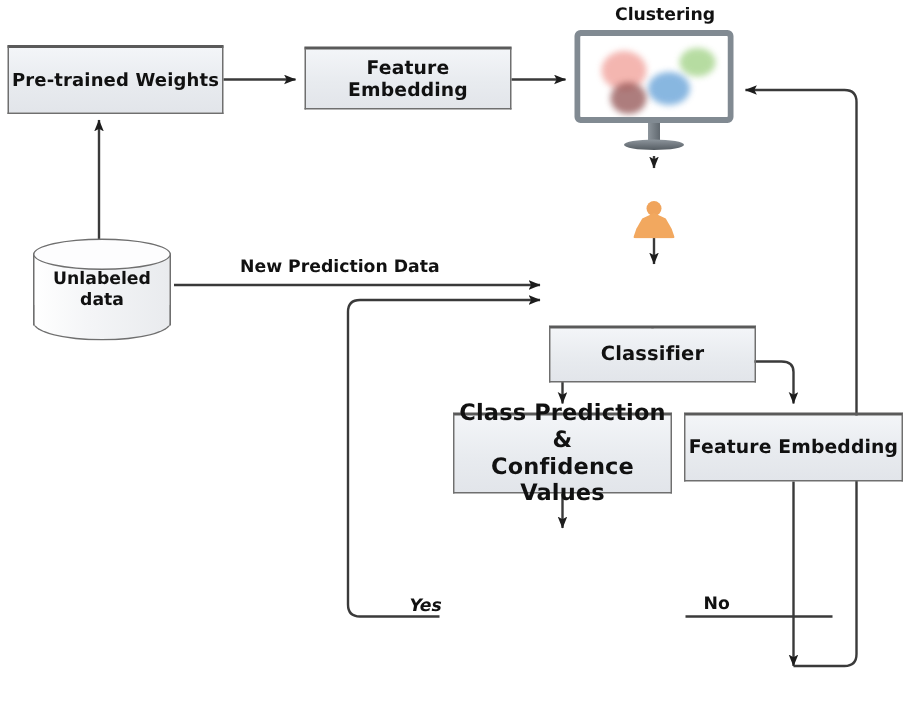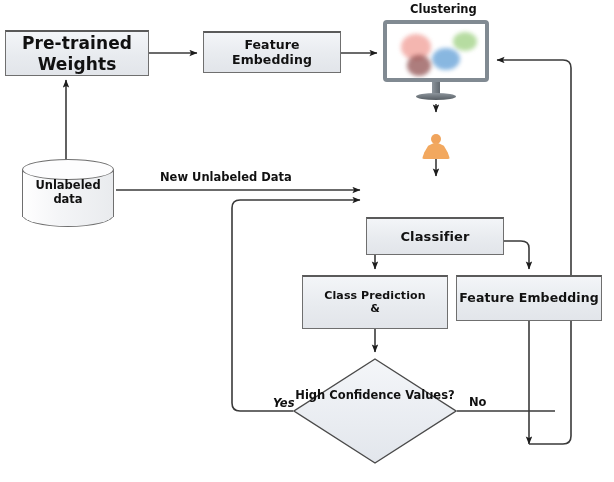--- a/index.html
+++ b/index.html
@@ -10,25 +10,25 @@
 
   .node{position:absolute;box-sizing:border-box;
         display:flex;align-items:center;justify-content:center;
         text-align:center;
         border:1px solid #6f6f6f;
         border-top:2px solid #5a5a5a;
         background:linear-gradient(180deg,#f3f5f8 0%,#e8ebef 55%,#e2e5ea 100%);
         color:#111;font-weight:bold;letter-spacing:.1px;}
   .node span{display:block;line-height:1.18;}
 
-  #n-pretrained{left:5px;  top:30px;  width:144px; height:46px; font-size:17px;}
+  #n-pretrained{left:5px;  top:30px;  width:144px; height:46px; font-size:12px;}
   #n-featemb1 {left:203px; top:31px;  width:138px; height:42px; font-size:12.5px;}
   #n-manual   {left:366px; top:117px; width:140px; height:33px; font-size:12.5px;}
   #n-classifier{left:366px;top:181px; width:138px; height:38px; font-size:13px;margin-top:36px;}
-  #n-classpred{left:302px; top:275px; width:146px; height:54px; font-size:11px;}
+  #n-classpred{left:302px; top:275px; width:146px; height:54px; font-size:15px;}
   #n-featemb2 {left:456px; top:275px; width:146px; height:46px; font-size:12.5px;}
 
   
   #n-cylinder{position:absolute;left:22px;top:159px;width:92px;height:68px;}
   #n-cylinder .cyl-body{position:absolute;left:0;top:10px;width:92px;height:48px;
       box-sizing:border-box;border-left:1px solid #6f6f6f;border-right:1px solid #6f6f6f;
       background:linear-gradient(90deg,#ffffff 0%,#f4f5f7 40%,#e9ebee 100%);}
   #n-cylinder .cyl-bottom{position:absolute;left:0;top:44px;width:92px;height:24px;
       box-sizing:border-box;border:1px solid #6f6f6f;border-top:none;
       border-radius:0 0 46px 46px/0 0 12px 12px;
@@ -150,44 +150,36 @@
   <div id="n-cylinder">
     <div class="cyl-bottom"></div>
     <div class="cyl-body"></div>
     <div class="cyl-top"></div>
     <div class="cyl-label">
       <span>Unlabeled</span>
       <span>data</span>
     </div>
   </div>
 
-  <div class="etext" id="t-newdata">New Unlabeled Data</div>
+  <div class="etext" id="t-newdata">New Prediction Data</div>
 
   <div class="node" id="n-classifier">
     <span>Classifier</span>
   </div>
 
   <div class="node" id="n-classpred">
     <div>
       <span>Class Prediction</span>
       <span>&amp;</span>
+      <span>Confidence Values</span>
     </div>
   </div>
 
   <div class="node" id="n-featemb2">
     <span>Feature Embedding</span>
   </div>
 
 
-  <div id="n-diamond">
-    <svg class="dshape" viewBox="0 0 164 106" xmlns="http://www.w3.org/2000/svg">
-      <polygon points="82,1 163,53 82,105 1,53" fill="url(#nodeGrad)" stroke="#4a4a4a" stroke-width="1.4"></polygon>
-    </svg>
-    <div class="dlabel">
-      <span>High Confidence</span>
-      <span>Values?</span>
-    </div>
-  </div>
 
   <div class="etext" id="t-yes">Yes</div>
   <div class="etext" id="t-no">No</div>
 
 </div>
 
 </body></html>

